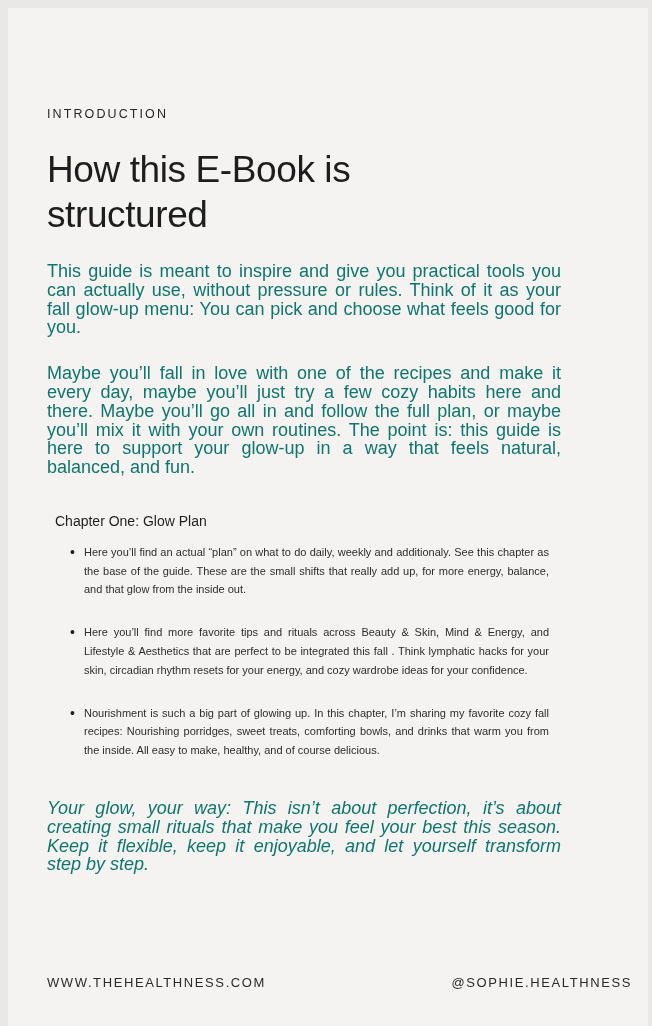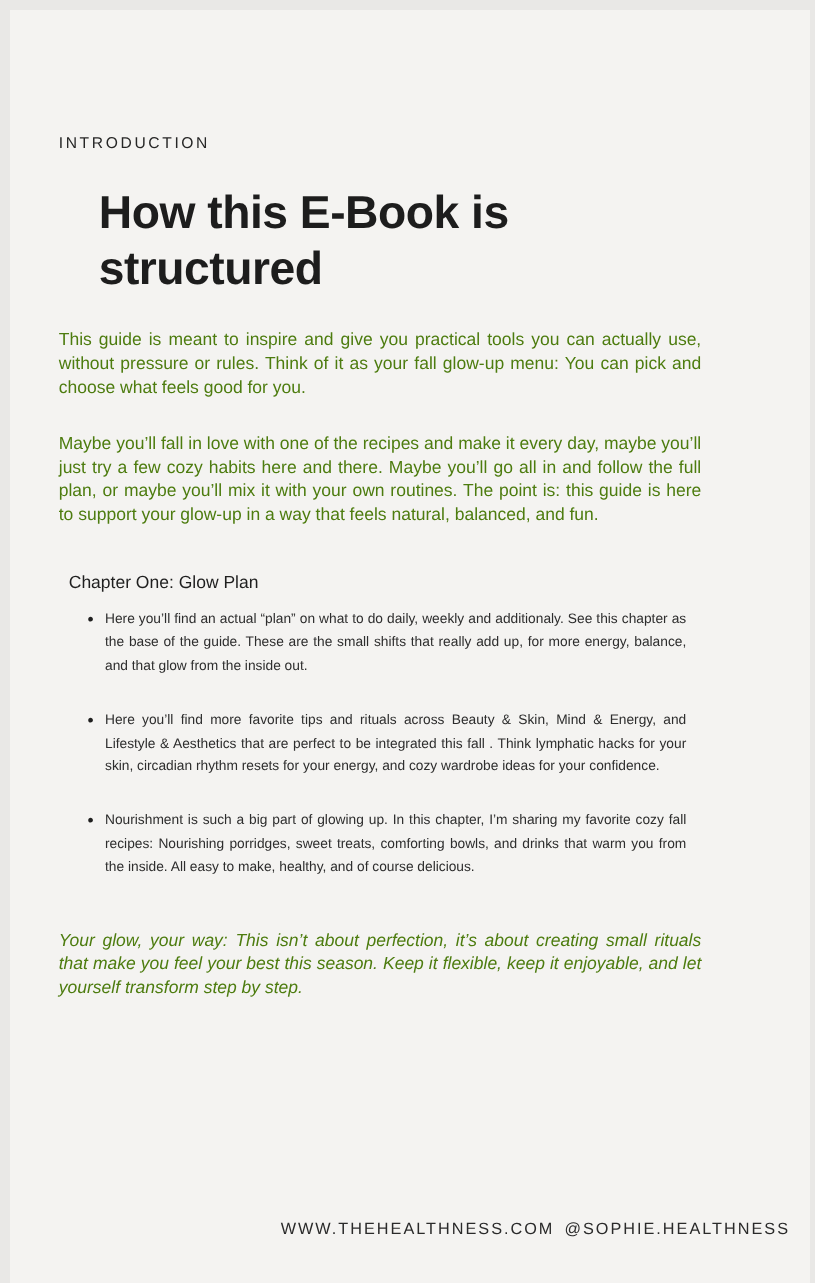--- a/index.html
+++ b/index.html
@@ -28,32 +28,31 @@
     letter-spacing: 2.1px;
     line-height: 15px;
     color: #262626;
   }
 
   h1.title {
     margin-top: 17px;
     max-width: 430px;          
     font-size: 37px;
     line-height: 45px;
-    font-weight: 700;
+    font-weight: 400;
     letter-spacing: -0.4px;
     color: #1d1d1d;
-    margin-left: 32px;
   }
 
   p.para {
     margin-top: 17px;
-    font-size: 14px;
+    font-size: 18px;
     line-height: 18.8px;
     text-align: justify;
-    color: #4d7c0f;
+    color: #0f766e;
   }
 
   p.para + p.para { margin-top: 19px; }
 
   .chapters { margin-top: 19px; }
 
   .chapter h2 {
     font-size: 14px;
     line-height: 18.8px;
     font-weight: 400;
@@ -82,21 +81,21 @@
   }
 
   p.closing { margin-top: 19px; font-style: italic; }
 
   .footer {
     position: absolute;
     left: 31px;
     right: 20px;
     bottom: 36px;
     display: flex;
-    justify-content: flex-end;
+    justify-content: space-between;
     align-items: baseline;
     font-size: 13px;
     letter-spacing: 1.6px;
     color: #2a2a2a;
   }
 </style>
 </head>
 <body>
 
 <div class="page">

